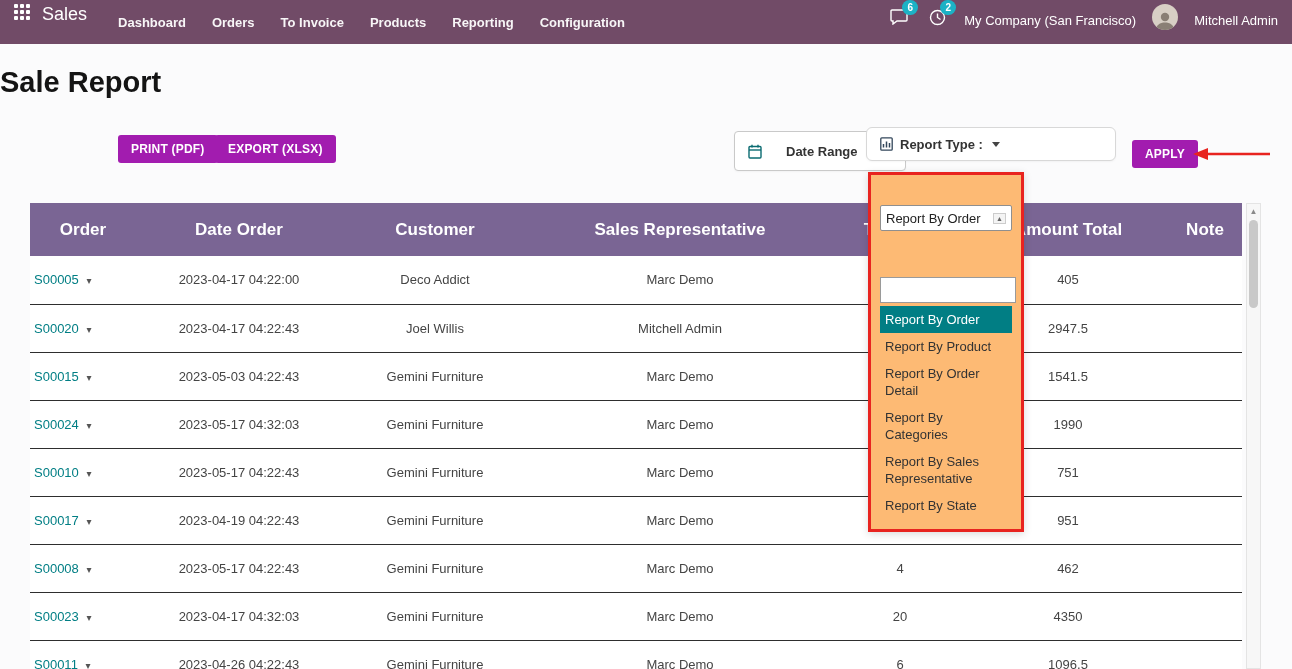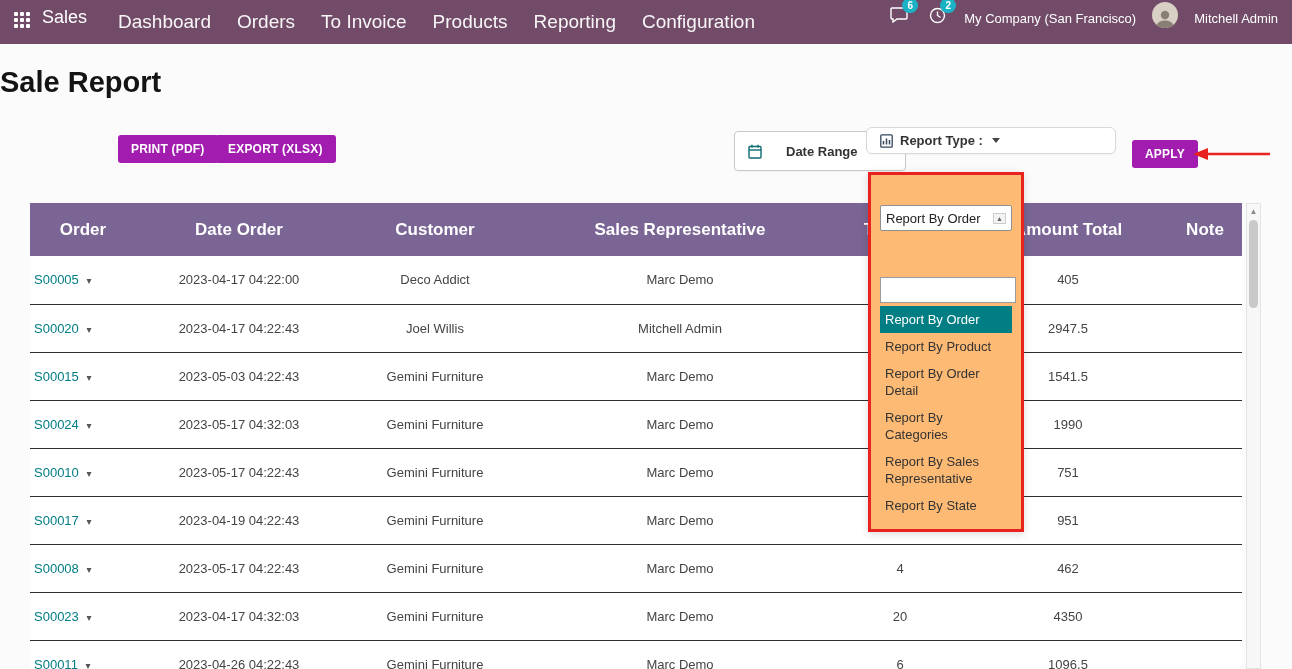--- a/index.html
+++ b/index.html
@@ -8,27 +8,27 @@
     font-family: "Liberation Sans", sans-serif;
     background:#fbfbfc;
     position:relative;
     overflow:hidden;
     color:#333;
   }
 
   
   .navbar {
     height:44px; background:#714b67; color:#fff;
-    display:flex; align-items:flex-end; padding:16px 14px;
+    display:flex; align-items:flex-start; padding:4px 14px;
   }
   .apps-grid { display:grid; grid-template-columns:repeat(3,4px); grid-gap:2px; margin-right:12px; cursor:pointer;}
   .apps-grid i { width:4px; height:4px; background:#fff; display:block; border-radius:1px;}
   .brand { font-size:18px; font-weight:500; margin-right:18px; cursor:pointer;}
   .nav-menu { display:flex; align-items:center; height:100%; }
-  .nav-item { font-size:19px; padding:0 13px; height:100%; display:flex; align-items:center; color:rgba(255,255,255,.95); cursor:pointer;}
+  .nav-item { font-size:13px; padding:0 13px; height:100%; display:flex; align-items:center; color:rgba(255,255,255,.95); cursor:pointer;font-weight:bold;}
   .nav-right { margin-left:auto; display:flex; align-items:center; gap:16px; }
   .icon-wrap { position:relative; width:22px; height:22px; display:flex; align-items:center; justify-content:center; cursor:pointer;}
   .badge {
     position:absolute; top:-6px; right:-8px; background:#1cb2c5; color:#fff;
     font-size:10px; font-weight:700; min-width:16px; height:15px; border-radius:8px;
     display:flex; align-items:center; justify-content:center; padding:0 4px;
   }
   .company-name, .user-name { font-size:13px; color:#fff; cursor:pointer; white-space:nowrap;margin-top:7px;}
   .avatar { width:26px; height:26px; border-radius:50%; background:#d8cfc5; overflow:hidden; display:flex; align-items:flex-end; justify-content:center; cursor:pointer;}
 
@@ -46,21 +46,21 @@
   #btn-apply  { left:1132px; top:140px; }
 
   .date-range-btn {
     position:absolute; left:734px; top:131px; height:40px;
     background:#fff; border:1px solid #c9c9c9; border-radius:4px;
     display:flex; align-items:center; gap:24px; padding:0 13px;
     font-size:13px; font-weight:700; color:#333; cursor:pointer;
     box-shadow:0 1px 2px rgba(0,0,0,.04);
   }
   .report-type-box {
-    position:absolute; left:866px; top:127px; width:250px; height:27px;
+    position:absolute; left:866px; top:127px; width:250px; height:34px;
     background:#fff; border:1px solid #d8d8d8; border-radius:6px;
     display:flex; align-items:center; padding:10px 13px;
     box-shadow:0 1px 2px rgba(0,0,0,.04);
   }
   .report-type-label { display:flex; align-items:center; gap:7px; font-size:13px; font-weight:700; color:#333; cursor:pointer;}
   .caret-down { width:0; height:0; border-left:4px solid transparent; border-right:4px solid transparent; border-top:5px solid #444; display:inline-block; margin-left:2px;}
 
   .pointer-arrow { position:absolute; left:1192px; top:146px; }
 
   

